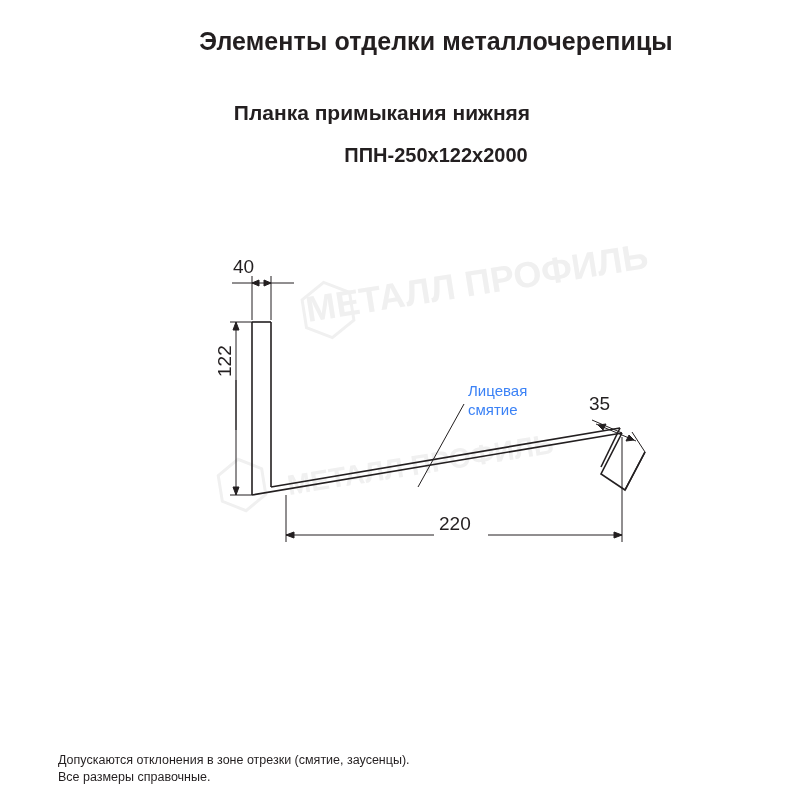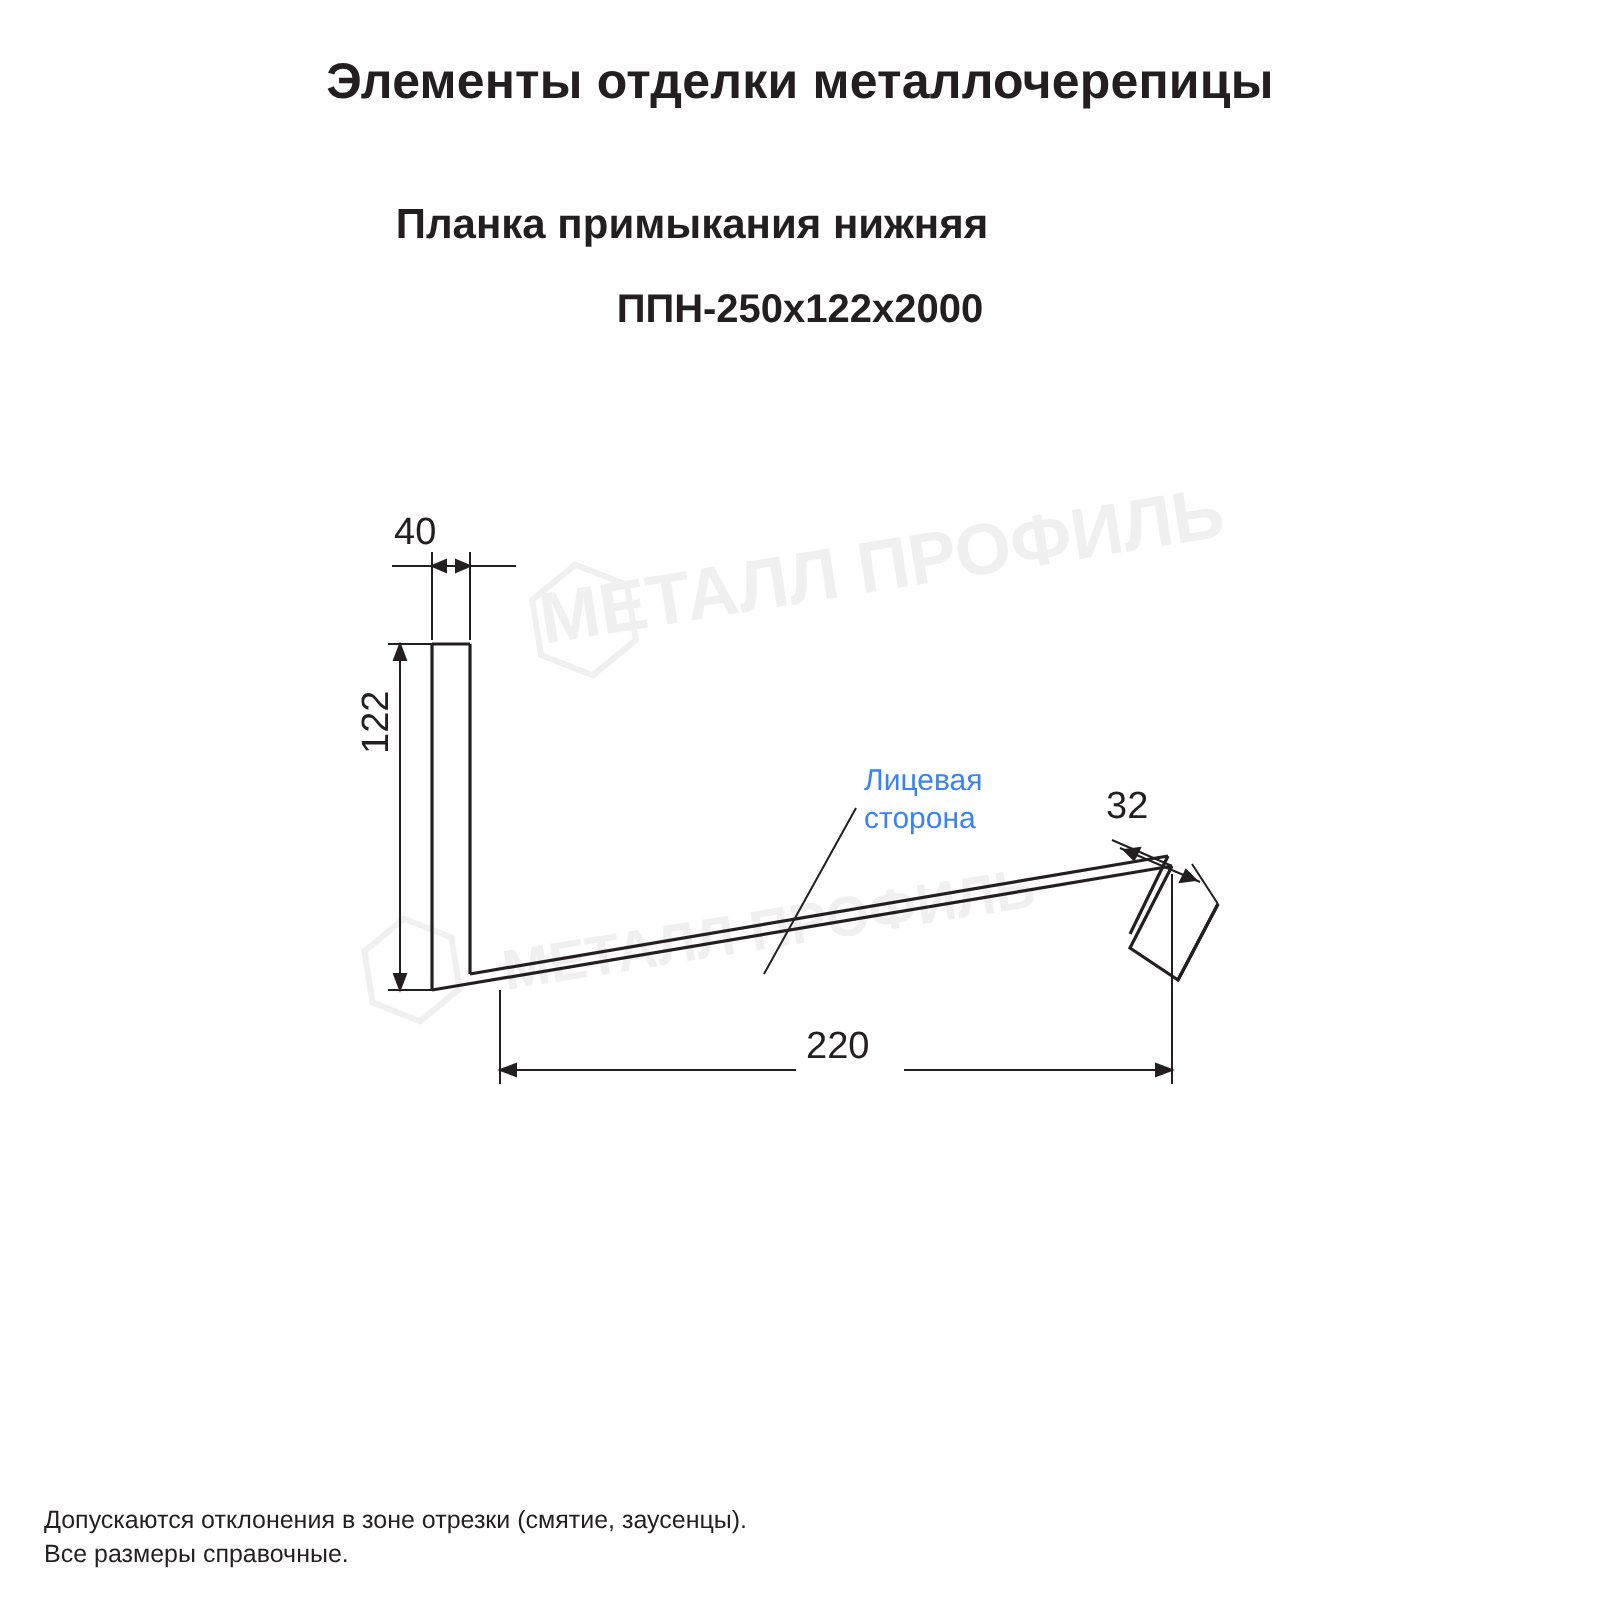--- a/index.html
+++ b/index.html
@@ -11,20 +11,21 @@
     width: 800px;
     height: 800px;
     position: relative;
     font-family: "Liberation Sans", sans-serif;
     color: #231f20;
     overflow: hidden;
   }
   .page {
     position: absolute;
     inset: 0;
+    margin-left: 36px;
   }
   .title-block {
     position: absolute;
     top: 26px;
     left: 0;
     width: 800px;
     text-align: center;
   }
   .main-title {
     font-size: 25px;
@@ -185,25 +186,25 @@
     </g>
 
     <g stroke="#231f20" stroke-width="1" fill="none">
       <path d="M428 404 L382 487"></path>
     </g>
   </svg>
 
   <div class="dim-label dim-20">40</div>
   <div class="dim-label dim-122">122</div>
   <div class="dim-label dim-250">220</div>
-  <div class="dim-label dim-25">32</div>
+  <div class="dim-label dim-25">35</div>
 
   <div class="face-label">
     <div>Лицевая</div>
-    <div>сторона</div>
+    <div>смятие</div>
   </div>
 
   <div class="footnotes">
     <div>Допускаются отклонения в зоне отрезки (смятие, заусенцы).</div>
     <div>Все размеры справочные.</div>
   </div>
 
 </div>
 
 </body></html>

